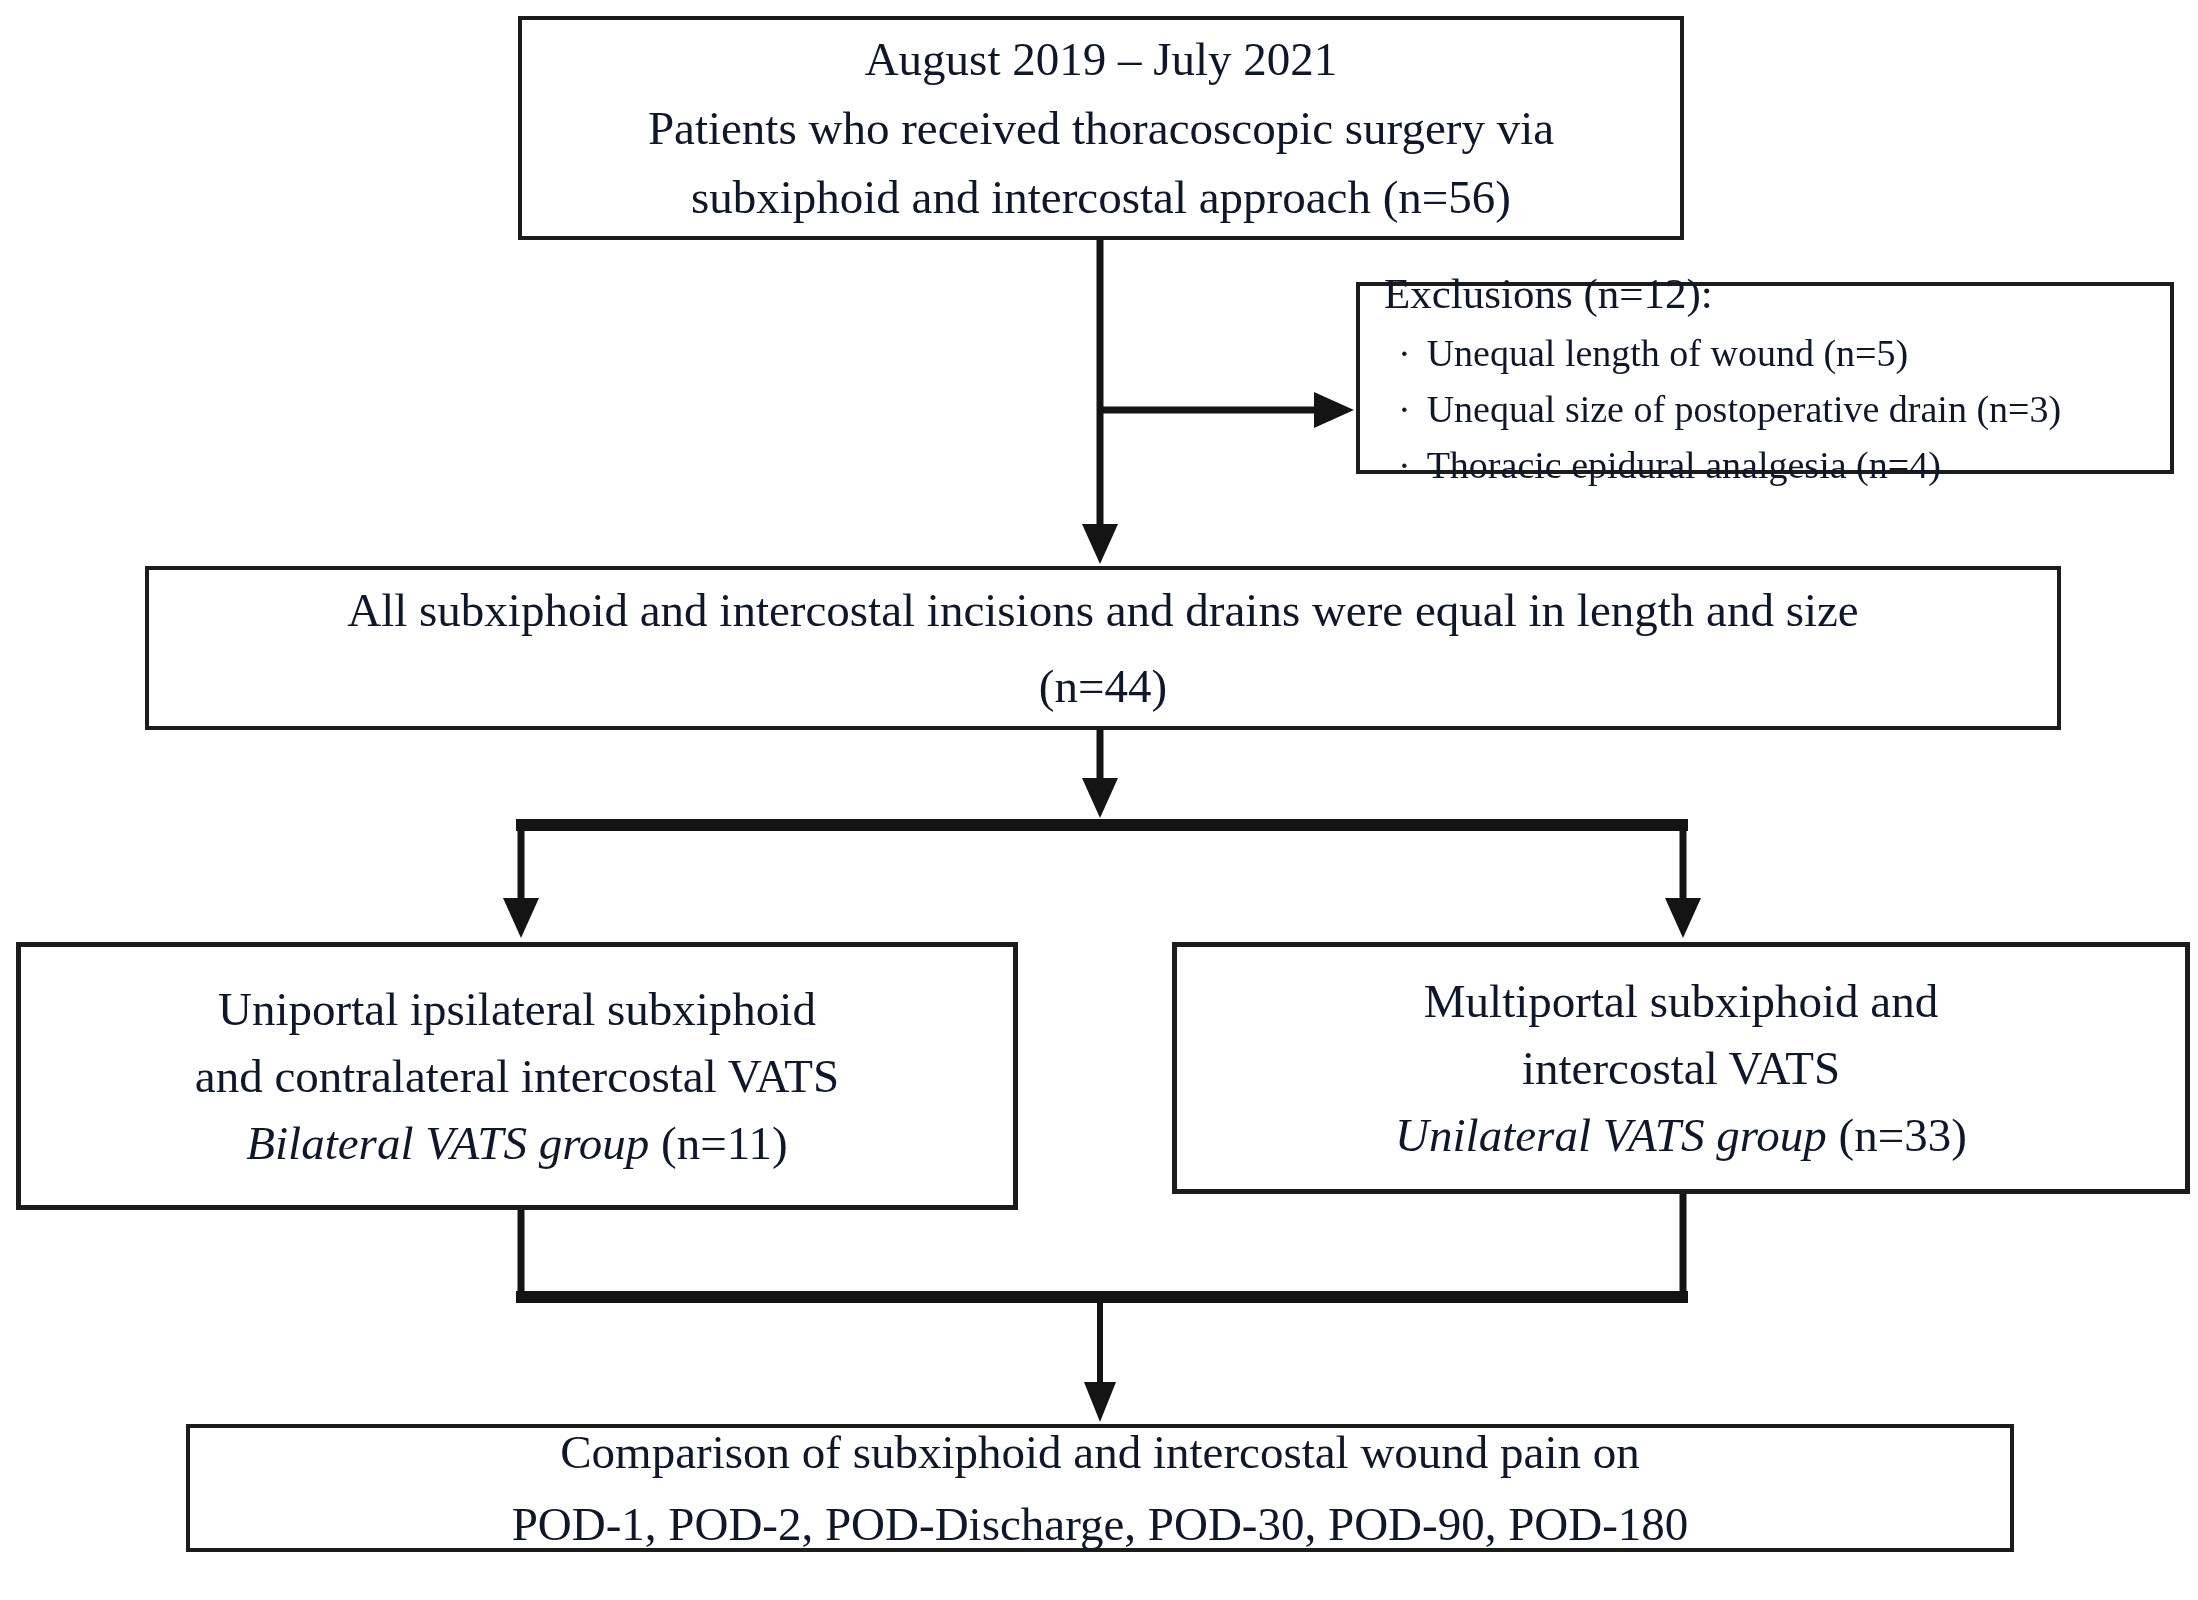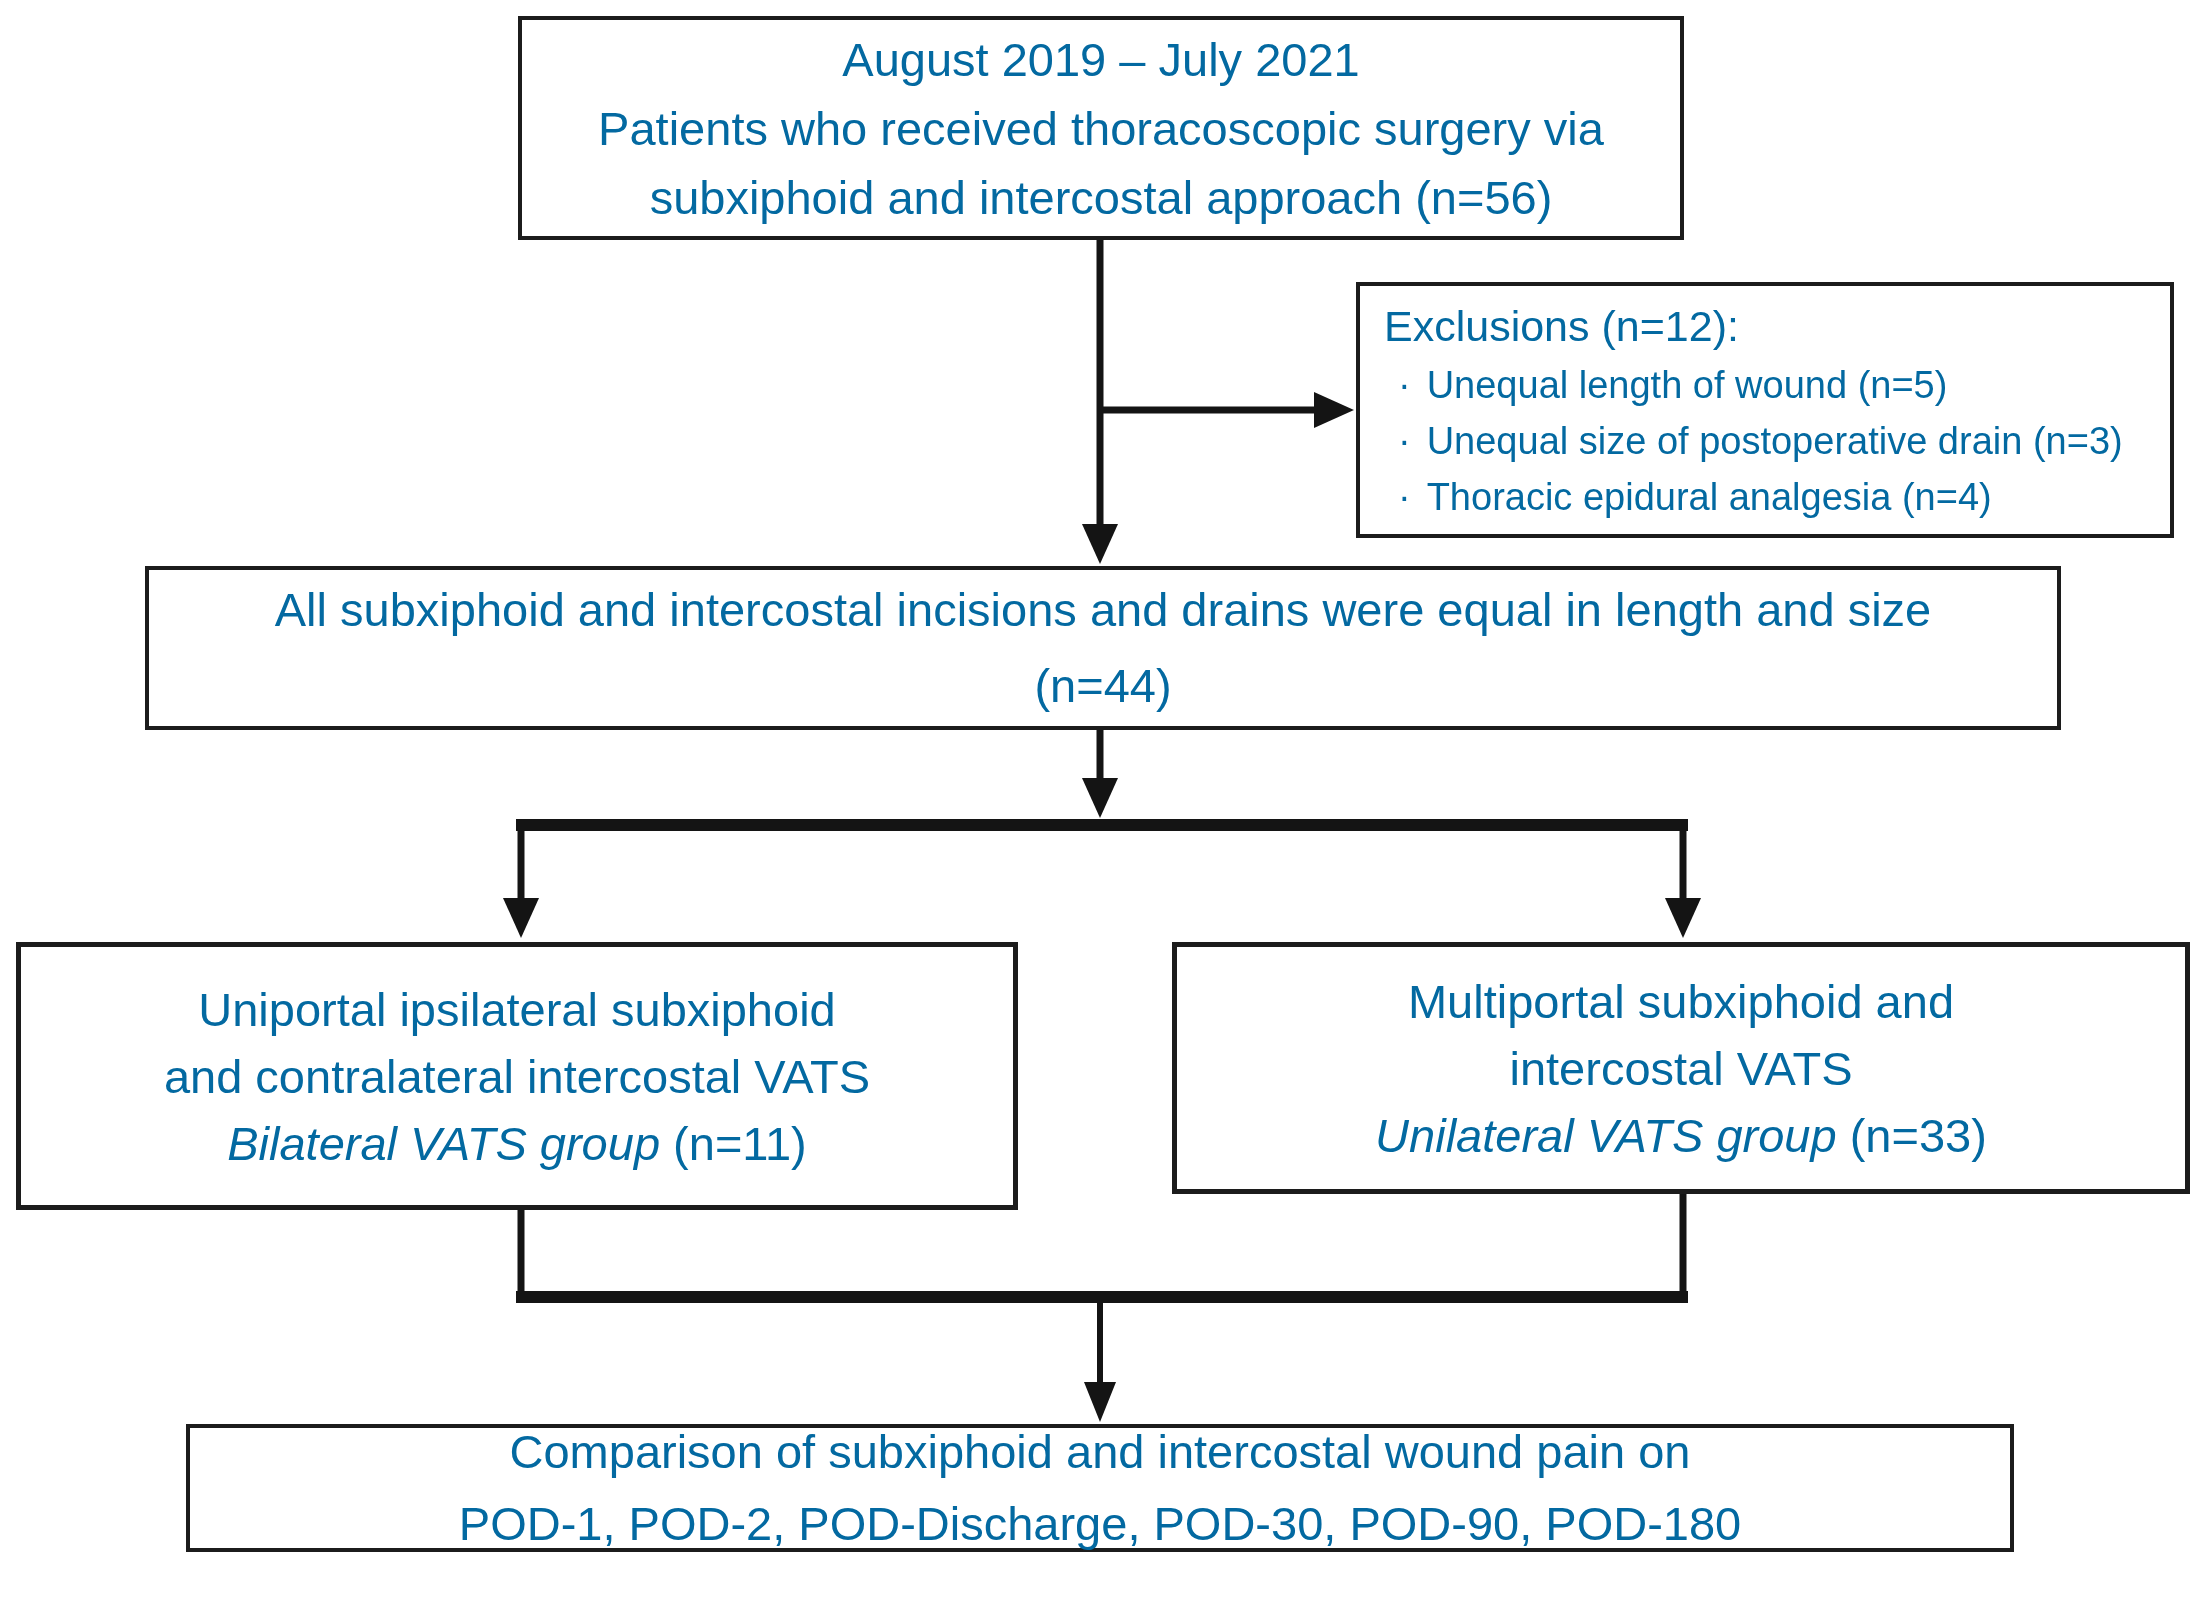--- a/index.html
+++ b/index.html
@@ -5,22 +5,22 @@
   html, body {
     margin: 0;
     padding: 0;
     background: #ffffff;
   }
   .canvas {
     position: relative;
     width: 2198px;
     height: 1600px;
     background: #ffffff;
-    font-family: Liberation Sans, sans-serif;
-    color: #0369a1;
+    font-family: Liberation Serif, serif;
+    color: #0f172a;
     overflow: hidden;
   }
   .connectors {
     position: absolute;
     left: 0;
     top: 0;
     width: 2198px;
     height: 1600px;
   }
   .connectors line { stroke: #141414; }
@@ -40,21 +40,21 @@
     font-size: 47px;
     line-height: 67px;
     white-space: nowrap;
   }
   .it { font-style: italic; }
 
   #box-enrollment { left: 518px; top: 16px; width: 1166px; height: 224px; }
   #box-enrollment .bline { line-height: 69px; }
 
   #box-exclusions {
-    left: 1356px; top: 282px; width: 818px; height: 256px;
+    left: 1356px; top: 282px; width: 818px; height: 192px;
     align-items: flex-start; text-align: left;
     padding: 8px 14px 8px 24px;
   }
   .excl-title { font-size: 43px; line-height: 62px; white-space: nowrap; }
   .excl-item  { font-size: 38px; line-height: 56px; white-space: nowrap; padding-left: 14px; }
   .excl-item .bullet { display: inline-block; margin-right: 16px; }
 
   #box-equal { left: 145px; top: 566px; width: 1916px; height: 164px; }
   #box-equal .bline { line-height: 76px; }
 

